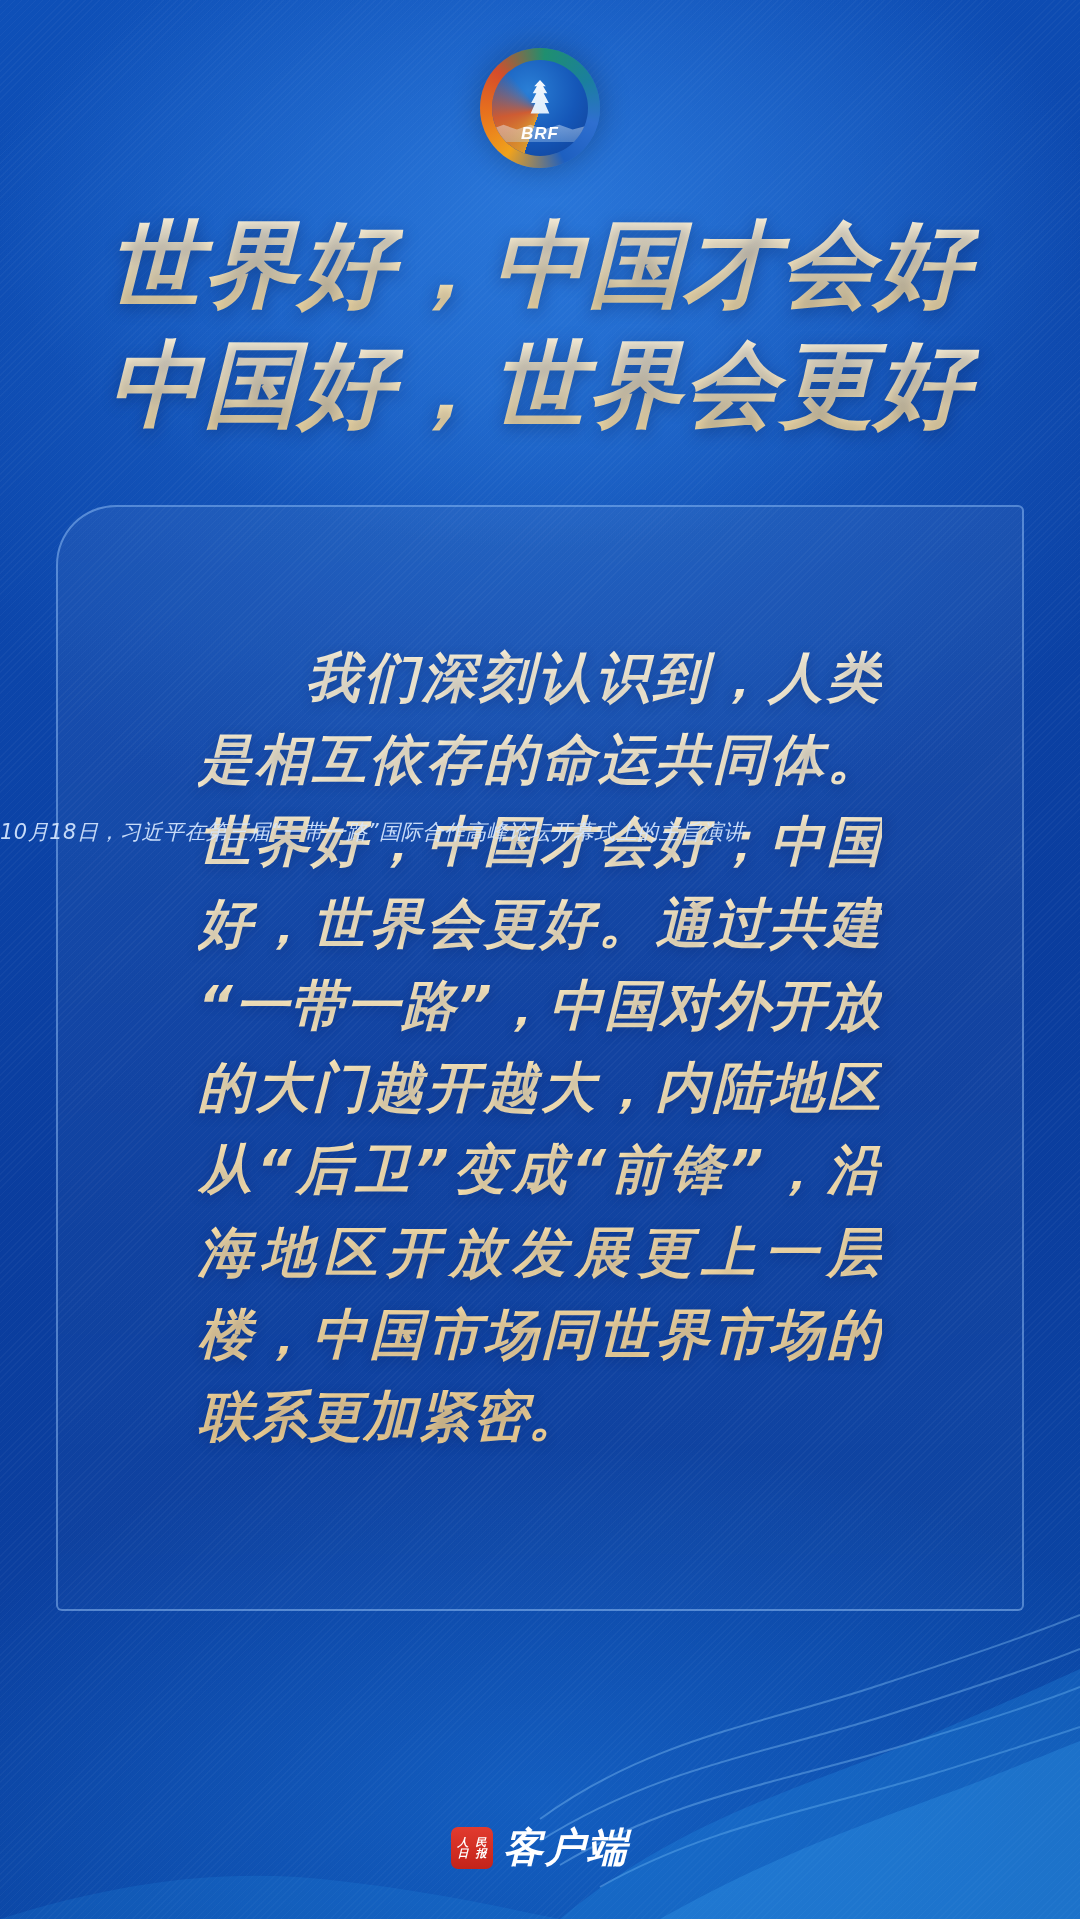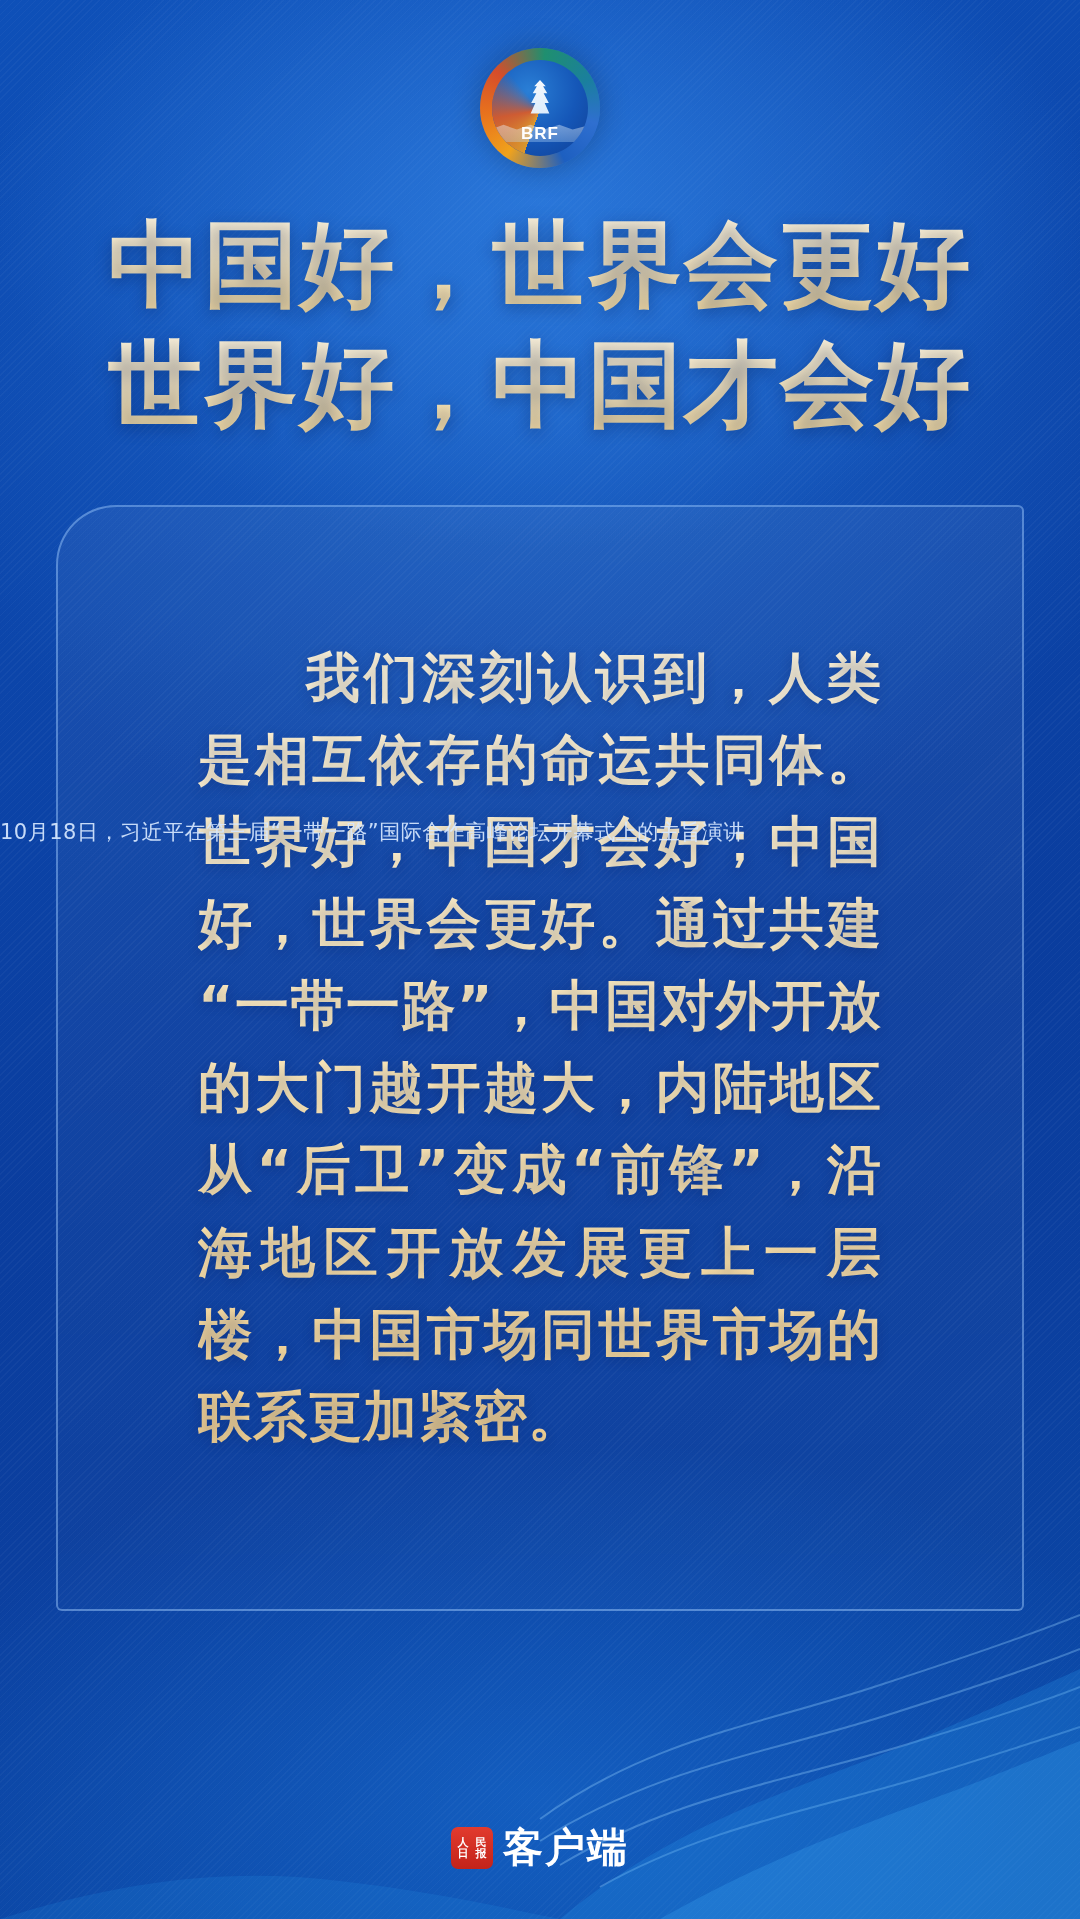--- a/index.html
+++ b/index.html
@@ -12,20 +12,21 @@
   }
 
   .poster {
     position: relative;
     width: 1080px;
     height: 1919px;
     overflow: hidden;
     background:
       radial-gradient(ellipse 900px 700px at 50% 20%, rgba(40,120,220,0.55) 0%, rgba(12,70,170,0.0) 70%),
       linear-gradient(165deg, #0e50b8 0%, #0c46ab 28%, #0a3d9e 55%, #0b3f9f 72%, #0a4aa8 100%);
+    font-style: italic;
   }
 
   
   .texture {
     position: absolute;
     inset: 0;
     background-image: repeating-linear-gradient(
       135deg,
       rgba(255,255,255,0.030) 0px,
       rgba(255,255,255,0.030) 1px,
@@ -246,22 +247,22 @@
     <div class="logo-circle"></div>
     <div class="logo-inner">
       <div class="logo-arc"></div>
       <div class="logo-pagoda"></div>
       <div class="logo-wave"></div>
       <div class="logo-text">BRF</div>
     </div>
   </div>
 
   <div class="headline">
+    <div class="line">世界好，中国才会好</div>
     <div class="line">中国好，世界会更好</div>
-    <div class="line">世界好，中国才会好</div>
   </div>
 
   <div class="card">
     <div class="quote">我们深刻认识到，人类是相互依存的命运共同体。世界好，中国才会好；中国好，世界会更好。通过共建“一带一路”，中国对外开放的大门越开越大，内陆地区从“后卫”变成“前锋”，沿海地区开放发展更上一层楼，中国市场同世界市场的联系更加紧密。</div>
   </div>
 
   <div class="caption">10月18日，习近平在第三届“一带一路”国际合作高峰论坛开幕式上的主旨演讲</div>
 
   <div class="mountains">
     <svg viewBox="0 0 1080 430" preserveAspectRatio="none" aria-hidden="true">

